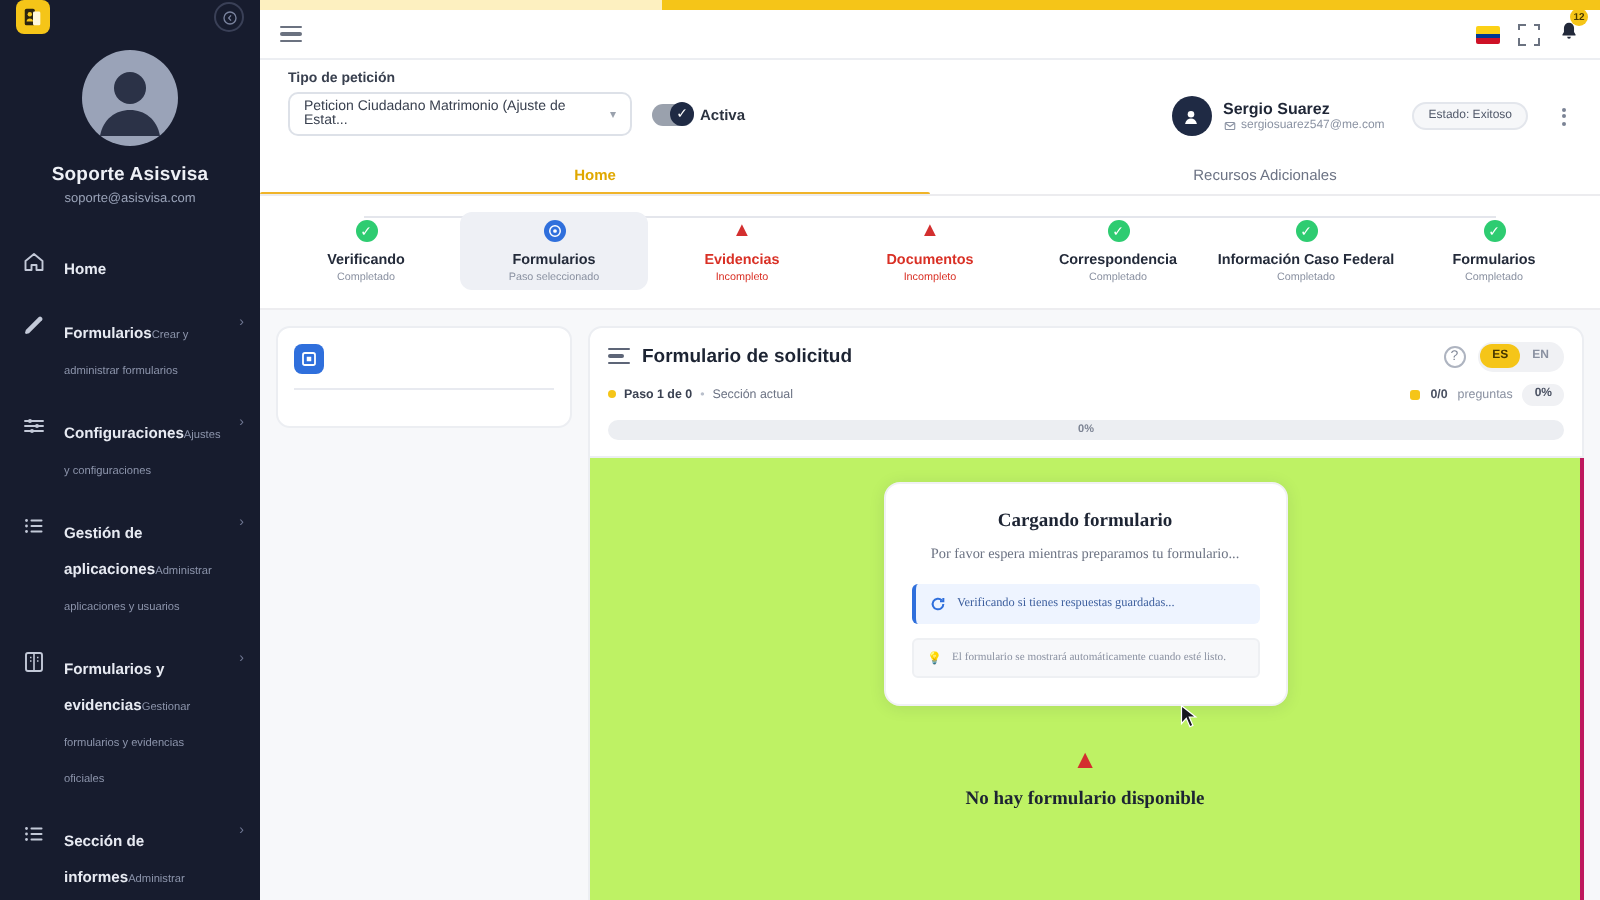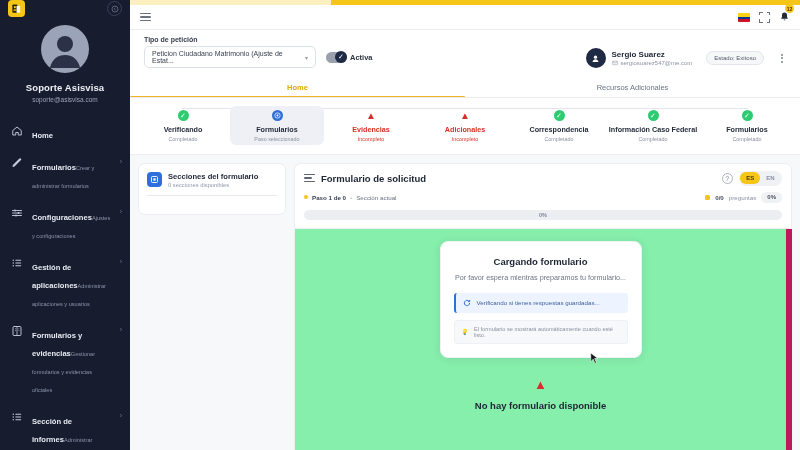--- a/index.html
+++ b/index.html
@@ -183,21 +183,21 @@
   .fp-q { display: flex; align-items: center; gap: 5px; }
   .sq-y { width: 5px; height: 5px; border-radius: 1.5px; background: #f5c518; }
   .fp-q .cnt { font-size: 6.2px; color: #4b5263; font-weight:bold; }
   .fp-q .lbl { font-size: 6.2px; color: #8a91a1; }
   .pct-pill { background: #f0f1f4; border-radius: 8px; padding: 2.5px 6px; font-size: 6px; font-weight: bold; color: #4b5263; }
 
   .progress-track { margin-top: 7px; height: 10px; background: #eceef2; border-radius: 5px; position: relative; display:flex; align-items:center; justify-content:center; }
   .progress-track .pfill { position:absolute; left:0; top:0; bottom:0; border-radius:5px; background:#f5c518; }
   .progress-track .ptext { font-size: 5.5px; color: #7d8494; font-weight:bold; position:relative; }
 
-  .form-body { flex: 1 1 auto; background: #86efac; border-left:1px solid #eceef2; border-right:6px solid #be185d; padding: 12px 0 0 0; min-height:0; overflow:hidden; }
+  .form-body { flex: 1 1 auto; background: #bef264; border-left:1px solid #eceef2; border-right:2px solid #be185d; padding: 12px 0 0 0; min-height:0; overflow:hidden;font-family:Liberation Serif, serif; }
   .loading-card {
     width: 202px; margin: 0 auto; background: #fff; border-radius: 8px;
     box-shadow: 0 1px 8px rgba(30,40,70,.10); padding: 14px 13px 13px 13px; text-align: center;
     border: 1px solid #f0f1f4;
   }
   .lc-title { font-size: 9.5px; font-weight: bold; color: #1d2433; }
   .lc-sub { font-size: 7.2px; color: #6d7484; margin-top: 6px; line-height: 1.45; }
   .lc-info {
     margin-top: 10px; background: #eef4ff; border-left: 2.5px solid #2f6fdc; border-radius: 3px;
     display: flex; align-items: center; gap: 6px; padding: 6px 7px; text-align:left;
@@ -433,21 +433,21 @@
           <div class="step-name">Formularios</div>
           <div class="step-sub">Paso seleccionado</div>
         </div>
         <div class="step">
           <div class="step-dot warn">▲</div>
           <div class="step-name warn">Evidencias</div>
           <div class="step-sub warn">Incompleto</div>
         </div>
         <div class="step">
           <div class="step-dot warn">▲</div>
-          <div class="step-name warn">Adicionales</div>
+          <div class="step-name warn">Documentos</div>
           <div class="step-sub warn">Incompleto</div>
         </div>
         <div class="step">
           <div class="step-dot done">✓</div>
           <div class="step-name">Correspondencia</div>
           <div class="step-sub">Completado</div>
         </div>
         <div class="step">
           <div class="step-dot done">✓</div>
           <div class="step-name">Información Caso Federal</div>
@@ -463,24 +463,20 @@
     <div class="body-cols">
 
       <div class="col-left">
         <div class="panel sections-panel">
           <div class="sec-head">
             <div class="sec-ico">
               <svg width="9" height="9" viewBox="0 0 24 24" aria-hidden="true">
                 <rect x="4" y="4" width="16" height="16" rx="2.5" fill="none" stroke="#fff" stroke-width="2.4"></rect>
                 <rect x="9" y="9" width="6" height="6" fill="#fff"></rect>
               </svg>
-            </div>
-            <div>
-              <div class="sec-title">Secciones del formulario</div>
-              <div class="sec-sub">0 secciones disponibles</div>
             </div>
           </div>
           <div class="sec-divider"></div>
         </div>
       </div>
 
       <div class="col-right">
         <div class="panel form-panel">
           <div class="fp-row1">
             <div class="fp-left">

